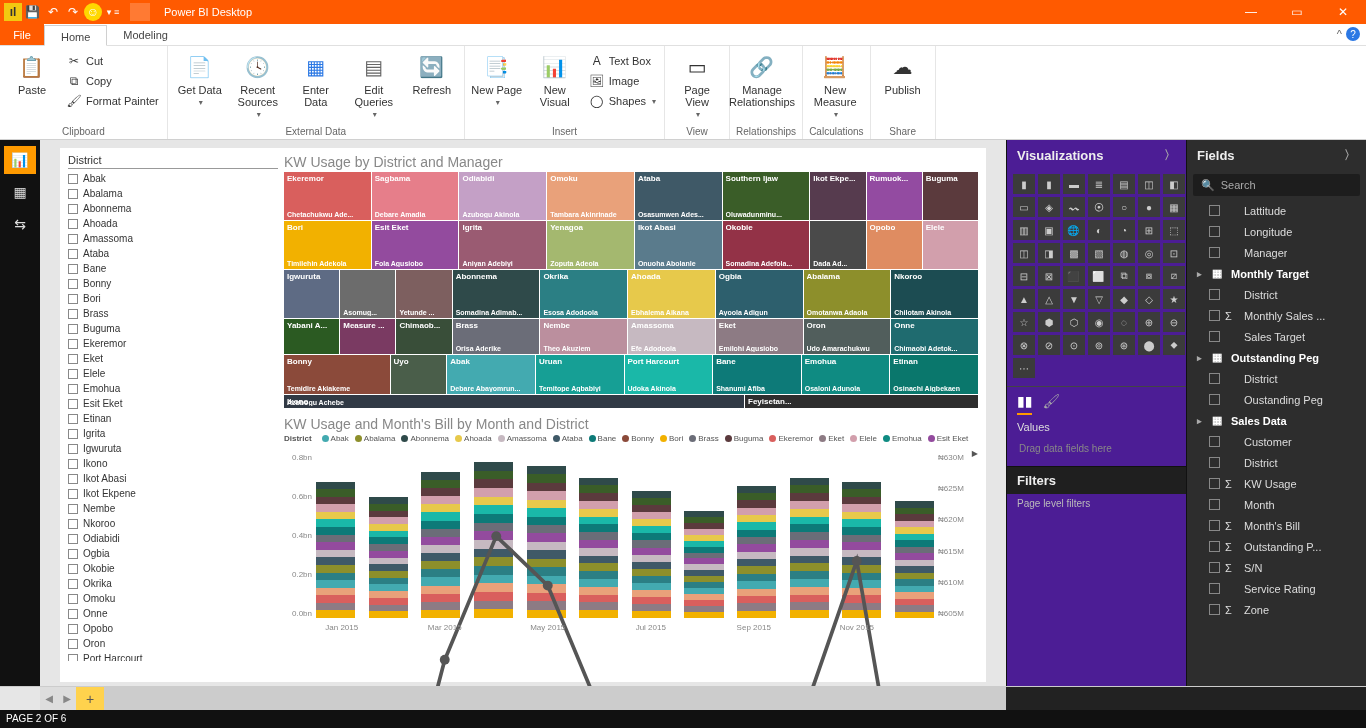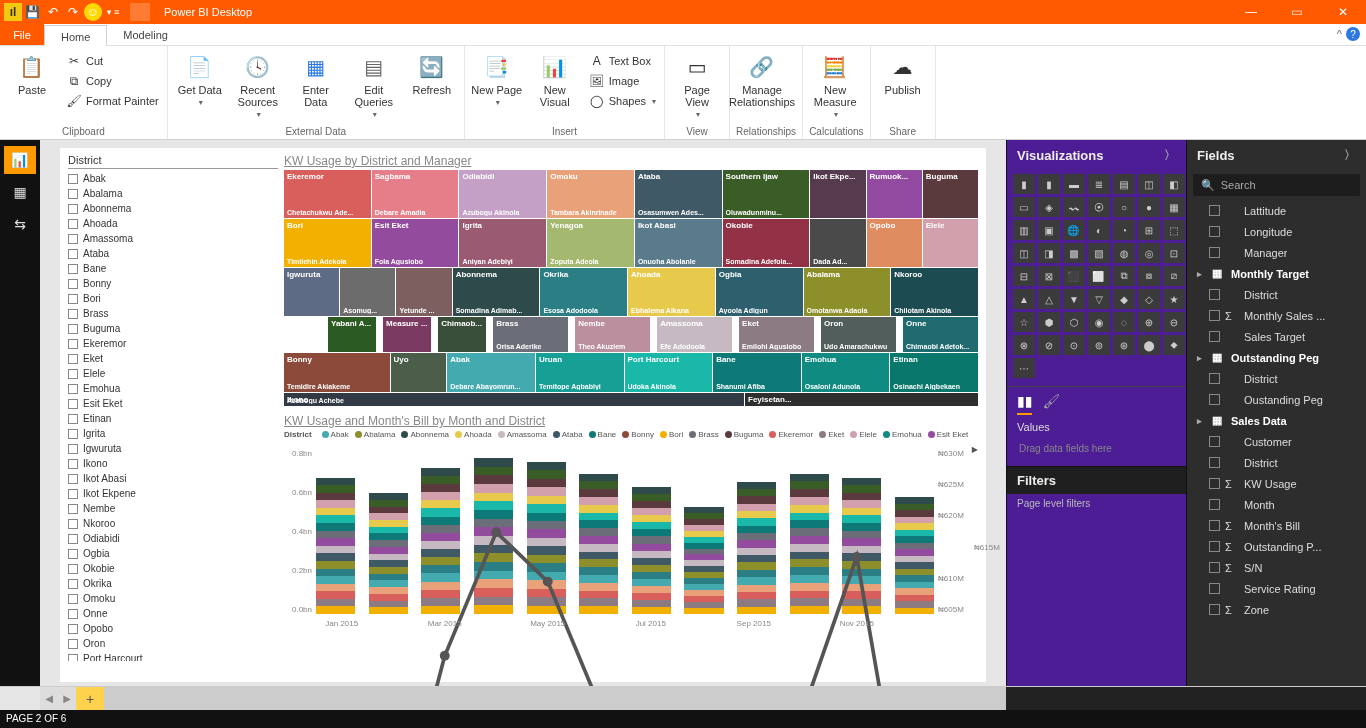--- a/index.html
+++ b/index.html
@@ -43,21 +43,21 @@
 
 .workspace { display:flex; height: calc(728px - 24px - 22px - 94px - 24px - 18px); background:#e6e6e6; }
 .canvas { flex:1; padding:8px 20px 4px 20px; overflow:hidden; display:flex; gap:12px; background:#e6e6e6;}
 .report { flex:1; background:#fff; display:flex; gap:6px; padding:6px 8px 6px 8px; position:relative;}
 .slicer { width:210px; }
 .slicer h4 { font-size:11px; font-weight:normal; color:#333; border-bottom:1px solid #999; padding-bottom:2px; margin-bottom:2px;}
 .slicer-list { height:490px; overflow:hidden;}
 .slicer-item { display:flex; align-items:center; gap:5px; height:15px; font-size:10px; color:#333;}
 .slicer-item .cb { width:10px; height:10px; border:1px solid #888; flex-shrink:0;}
 .charts { flex:1; display:flex; flex-direction:column; gap:8px;}
-.ctitle { font-size:12px; color:#888; margin-bottom:2px;text-decoration:underline;}
+.ctitle { font-size:14px; color:#888; margin-bottom:2px;}
 .treemap { flex:1.15; display:flex; gap:1px; flex-wrap:wrap; align-content:stretch; position:relative;}
 .tile { position:relative; overflow:hidden; color:#fff; font-size:8px; padding:2px 3px; }
 .tile .nm { font-size:8px; font-weight:bold; display:block; overflow:hidden; text-overflow:ellipsis; white-space:nowrap;}
 .tile .mgr { position:absolute; bottom:2px; left:3px; right:3px; font-size:7px; font-weight:bold; white-space:nowrap; overflow:hidden; text-overflow:ellipsis;}
 .combo { flex:1; position:relative;}
 .legend { display:flex; gap:6px; flex-wrap:wrap; font-size:8px; color:#555; align-items:center;}
 .legend .sw { width:7px; height:7px; border-radius:50%; display:inline-block; margin-right:2px; vertical-align:middle;}
 .plot { position:relative; height:170px; margin-top:4px; margin-left:32px; margin-right:44px;}
 .yaxis-l { position:absolute; left:-32px; top:0; bottom:14px; width:30px; }
 .yaxis-r { position:absolute; right:-46px; top:0; bottom:14px; width:44px; }
@@ -513,21 +513,21 @@
                   </div>
                   <div class="tile" style="background: rgb(141, 143, 43); flex: 12.3 1 0%;">
                     <span class="nm">Abalama</span>
                     <span class="mgr">Omotanwa Adaola</span>
                   </div>
                   <div class="tile" style="background: rgb(28, 76, 82); flex: 12.3 1 0%;">
                     <span class="nm">Nkoroo</span>
                     <span class="mgr">Chilotam Akinola</span>
                   </div>
                 </div>
-                <div style="display: flex; gap: 7px; flex: 16 1 0%; margin-left: 44px;">
+                <div style="display: flex; gap: 1px; flex: 16 1 0%;">
                   <div class="tile" style="background: rgb(43, 90, 34); flex: 7.5 1 0%;">
                     <span class="nm">Yabani A...</span>
                     <span class="mgr"> </span>
                   </div>
                   <div class="tile" style="background: rgb(122, 58, 98); flex: 7.5 1 0%;">
                     <span class="nm">Measure ...</span>
                     <span class="mgr"> </span>
                   </div>
                   <div class="tile" style="background: rgb(57, 78, 57); flex: 7.5 1 0%;">
                     <span class="nm">Chimaob...</span>
@@ -631,21 +631,21 @@
             <div class="yaxis-l" id="yaxL">
                 <div class="ytick" style="bottom: 0%;">0.0bn</div>
                 <div class="ytick" style="bottom: 25%;">0.2bn</div>
                 <div class="ytick" style="bottom: 50%;">0.4bn</div>
                 <div class="ytick" style="bottom: 75%;">0.6bn</div>
                 <div class="ytick" style="bottom: 100%;">0.8bn</div>
               </div>
             <div class="yaxis-r" id="yaxR">
                 <div class="ytick" style="bottom: 0%;">₦605M</div>
                 <div class="ytick" style="bottom: 20%;">₦610M</div>
-                <div class="ytick" style="bottom: 40%; margin-left: 36px;">₦615M</div>
+                <div class="ytick" style="bottom: 40%;">₦615M</div>
                 <div class="ytick" style="bottom: 60%;">₦620M</div>
                 <div class="ytick" style="bottom: 80%;">₦625M</div>
                 <div class="ytick" style="bottom: 100%;">₦630M</div>
               </div>
             <div class="bars" id="bars">
                 <div class="barcol" style="height: 87.5%;">
                   <div style="flex: 1 1 0%; background: rgb(242, 177, 0);"></div>
                   <div style="flex: 1 1 0%; background: rgb(141, 123, 132);"></div>
                   <div style="flex: 1 1 0%; background: rgb(217, 95, 93);"></div>
                   <div style="flex: 1 1 0%; background: rgb(233, 161, 122);"></div>

